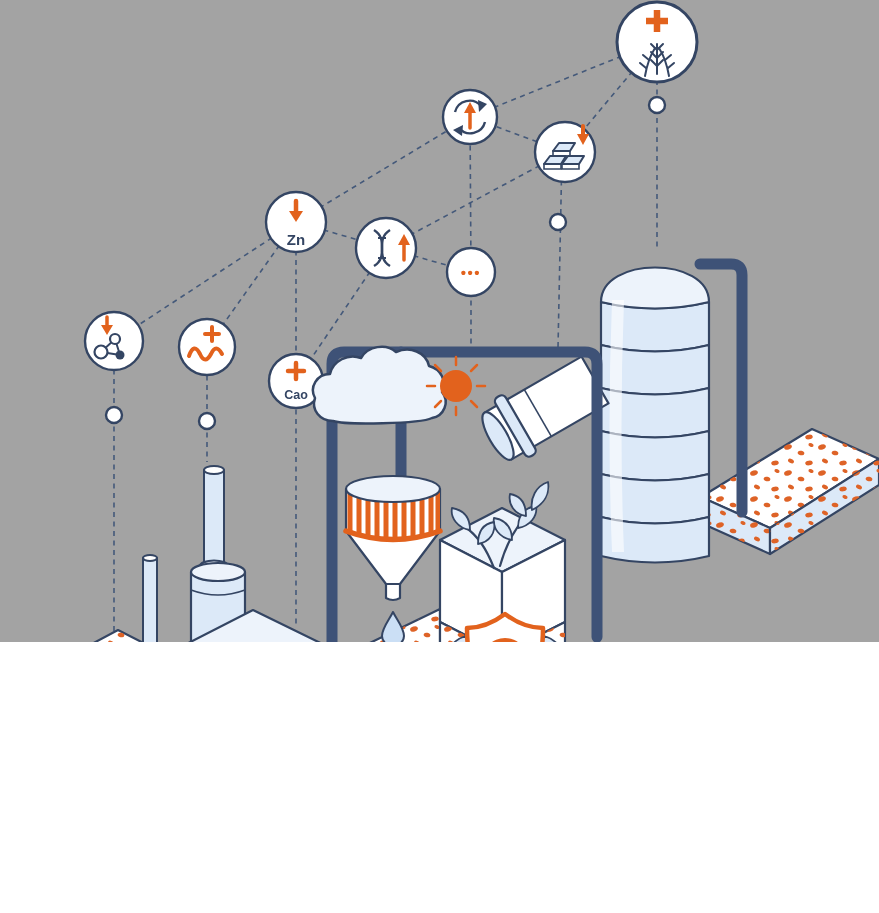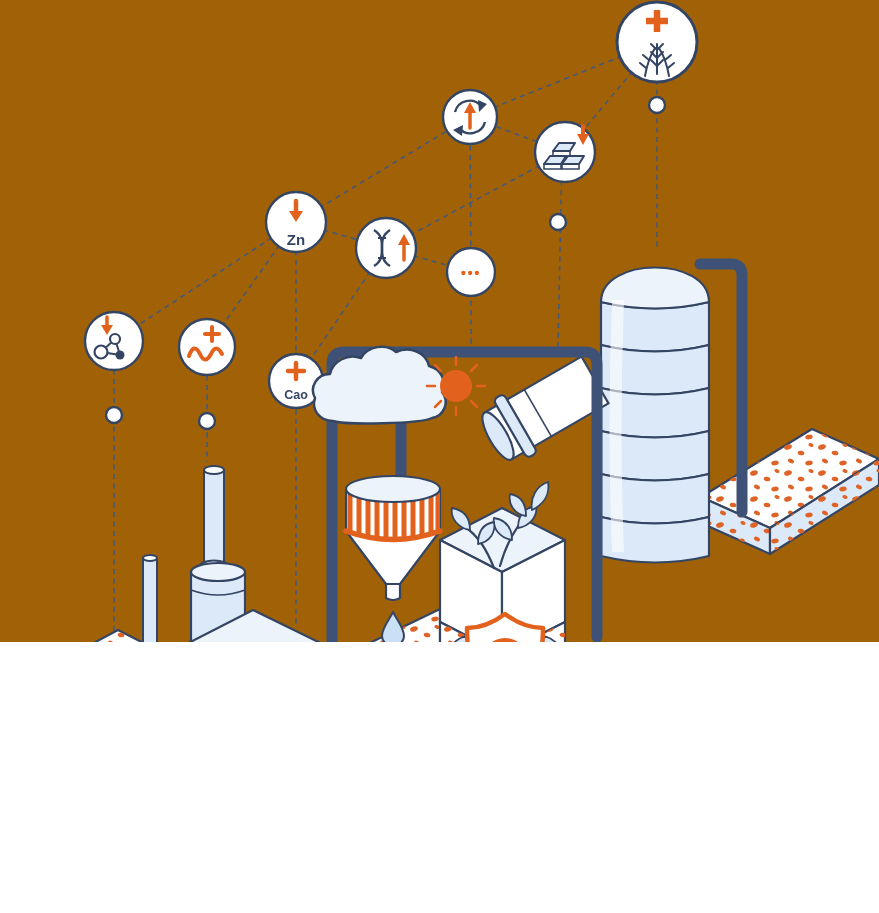--- a/index.html
+++ b/index.html
@@ -1,16 +1,16 @@
 <!DOCTYPE html>
 <html><head>
 <meta charset="utf-8">
 <style>
   html,body{margin:0;padding:0;background:#ffffff;}
-  .stage{width:879px;height:642px;position:relative;overflow:hidden;background:#a16207;}
+  .stage{width:879px;height:642px;position:relative;overflow:hidden;background:#a3a3a3;}
   svg{display:block;}
   .o{stroke:#344563;stroke-width:2.2;stroke-linejoin:round;stroke-linecap:round;}
   .nf{fill:none;}
   .f-w{fill:#ffffff;}
   .f-lb{fill:#DCE9F8;}
   .f-pb{fill:#EDF3FB;}
   .f-or{fill:#E2621D;}
   .f-nv{fill:#344563;}
   .peb{fill:url(#pebbles);}
   .dash{fill:none;stroke:#44597A;stroke-width:1.6;stroke-dasharray:5 4.5;}

